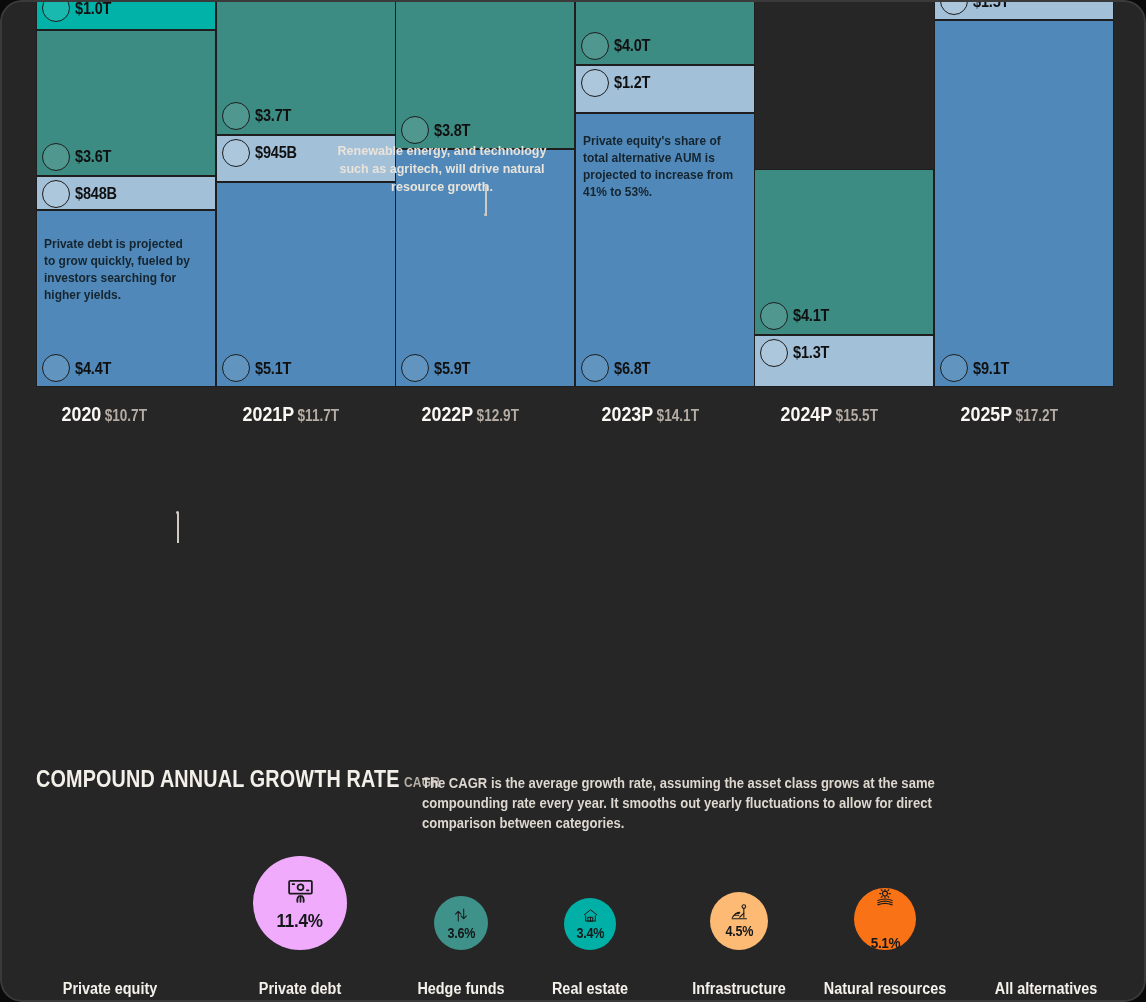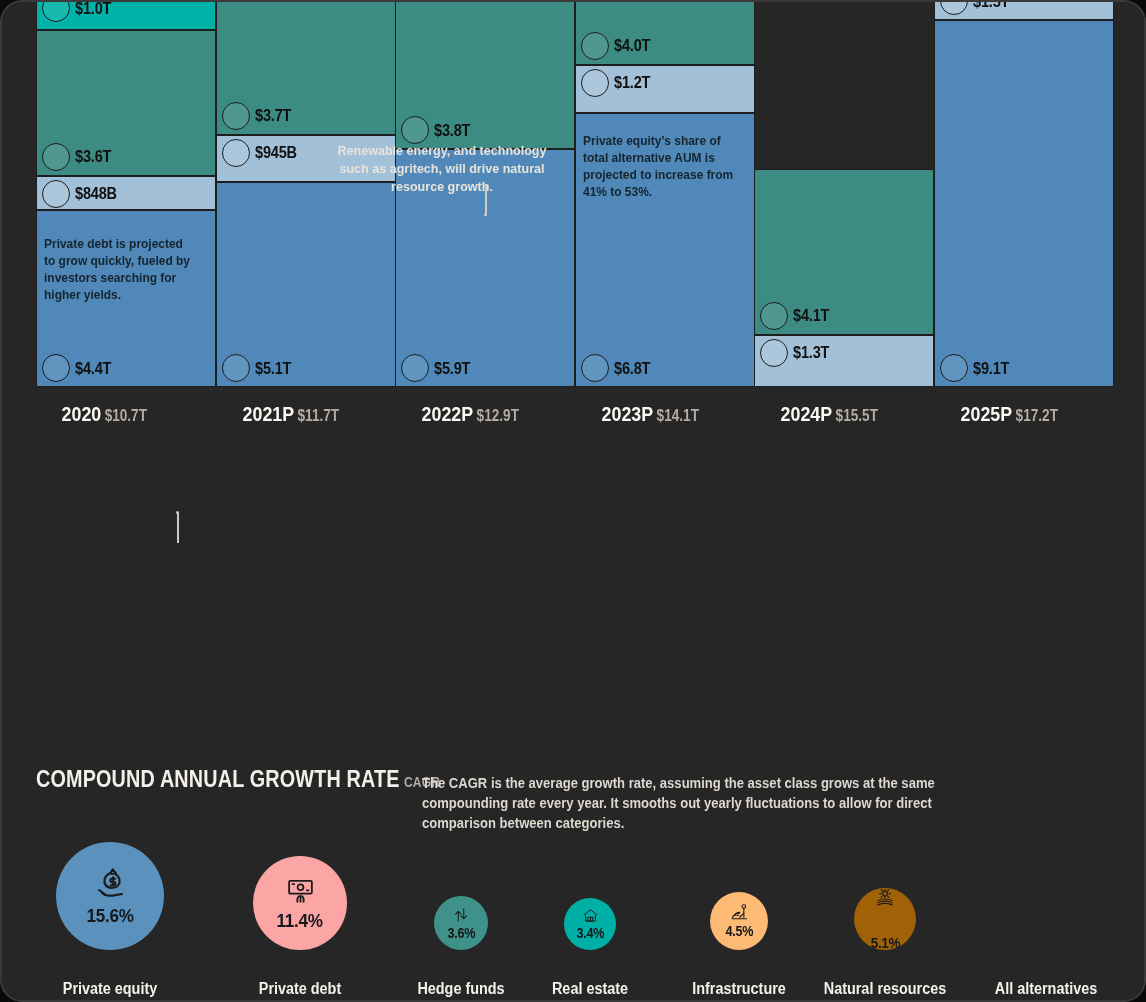--- a/index.html
+++ b/index.html
@@ -314,37 +314,24 @@
       <div class="leaderdot" style="left: 176px; top: 511px;"></div>
     </div>
 
   <div id="cagrTitle" class="ttl">
     <span>COMPOUND ANNUAL GROWTH RATE</span><span class="sub">CAGR</span>
   </div>
   <div id="cagrDesc">The CAGR is the average growth rate, assuming the asset class grows at the same compounding rate every year. It smooths out yearly fluctuations to allow for direct comparison between categories.</div>
 
   <div id="cagrRow">
       <div class="cg" style="left: 25px; width: 170px; top: 24px;">
-        <div class="circ" style="width: 108px; height: 108px; background: rgb(90, 146, 189);">
-          <span style="line-height: 0; margin-bottom: 4px;">
-            <svg viewBox="0 0 18 18" width="36" height="36" fill="none" stroke-width="1.05" stroke-linecap="round" stroke-linejoin="round">
-              <path d="M5 14c1.5 1.5 4 1.5 6 1.2l4-.7"></path>
-              <path d="M3.5 12.5 7 15"></path>
-              <path d="M9 4.2 10.4 2.2 12 4.2"></path>
-              <path d="M8.2 4.4c-2 1.5-2.6 4-1.4 5.6 1.4 1.9 5 1.9 6.4 0 1.2-1.6.6-4.1-1.4-5.6z"></path>
-              <path d="M10.6 6.1v3.6"></path>
-              <path d="M11.6 6.9h-1.6a.8.8 0 000 1.6h.9a.8.8 0 010 1.6H9.4"></path>
-            </svg>
-          </span>
-          <div class="pct" style="font-size: 19px;">15.6%</div>
-        </div>
         <div class="cglab" style="margin-top: 10px; position: absolute; left: 0px; width: 170px; top: 128px;">Private equity</div>
       </div>
       <div class="cg" style="left: 215px; width: 170px; top: 38px;">
-        <div class="circ" style="width: 94px; height: 94px; background: #fca5a5;">
+        <div class="circ" style="width: 94px; height: 94px; background: #f0abfc;">
           <span style="line-height: 0; margin-bottom: 4px;">
             <svg viewBox="0 0 18 18" width="31" height="31" fill="none" stroke-width="1.05" stroke-linecap="round" stroke-linejoin="round">
               <rect x="2.4" y="3.4" width="13.2" height="7.4" rx=".7"></rect>
               <circle cx="9" cy="7.1" r="1.7"></circle>
               <path d="M4.4 5.3h.9M12.7 8.9h.9"></path>
               <path d="M7.2 15.6c-.2-1.3.1-2.6.9-3.3M9 15.6v-3.5M10.8 15.6c.2-1.3-.1-2.6-.9-3.3"></path>
             </svg>
           </span>
           <div class="pct" style="font-size: 19px;">11.4%</div>
         </div>
@@ -388,21 +375,21 @@
               <path d="M2.2 13.7c2.2-3.2 4.6-4.8 7-4.8"></path>
               <path d="M4.2 11.6h4M5.6 10h3.2"></path>
               <path d="M2 14.9h13.6"></path>
             </svg>
           </span>
           <div class="pct" style="font-size: 14px;">4.5%</div>
         </div>
         <div class="cglab" style="margin-top: 10px; position: absolute; left: 0px; width: 170px; top: 78px;">Infrastructure</div>
       </div>
       <div class="cg" style="left: 800px; width: 170px; top: 70px;">
-        <div class="circ" style="width: 62px; height: 62px; background: #a16207; gap: 25px;">
+        <div class="circ" style="width: 62px; height: 62px; background: #f97316; gap: 25px;">
           <span style="line-height: 0; margin-bottom: 1px;">
             <svg viewBox="0 0 18 18" width="20" height="20" fill="none" stroke-width="1.05" stroke-linecap="round" stroke-linejoin="round">
               <circle cx="9" cy="5" r="2.2"></circle>
               <path d="M9 1.4v1.2M9 7.4v1.2M5.4 5H4.2M13.8 5h-1.2M6.4 2.4l-.8-.8M12.4 8.4l-.8-.8M11.6 2.4l.8-.8M5.6 8.4l.8-.8"></path>
               <path d="M2.6 11.2c3.6-1.5 9.2-1.5 12.8 0"></path>
               <path d="M2.6 13.2c3.6-1.5 9.2-1.5 12.8 0"></path>
               <path d="M2.6 15.2c3.6-1.5 9.2-1.5 12.8 0"></path>
             </svg>
           </span>
           <div class="pct" style="font-size: 15px;">5.1%</div>

